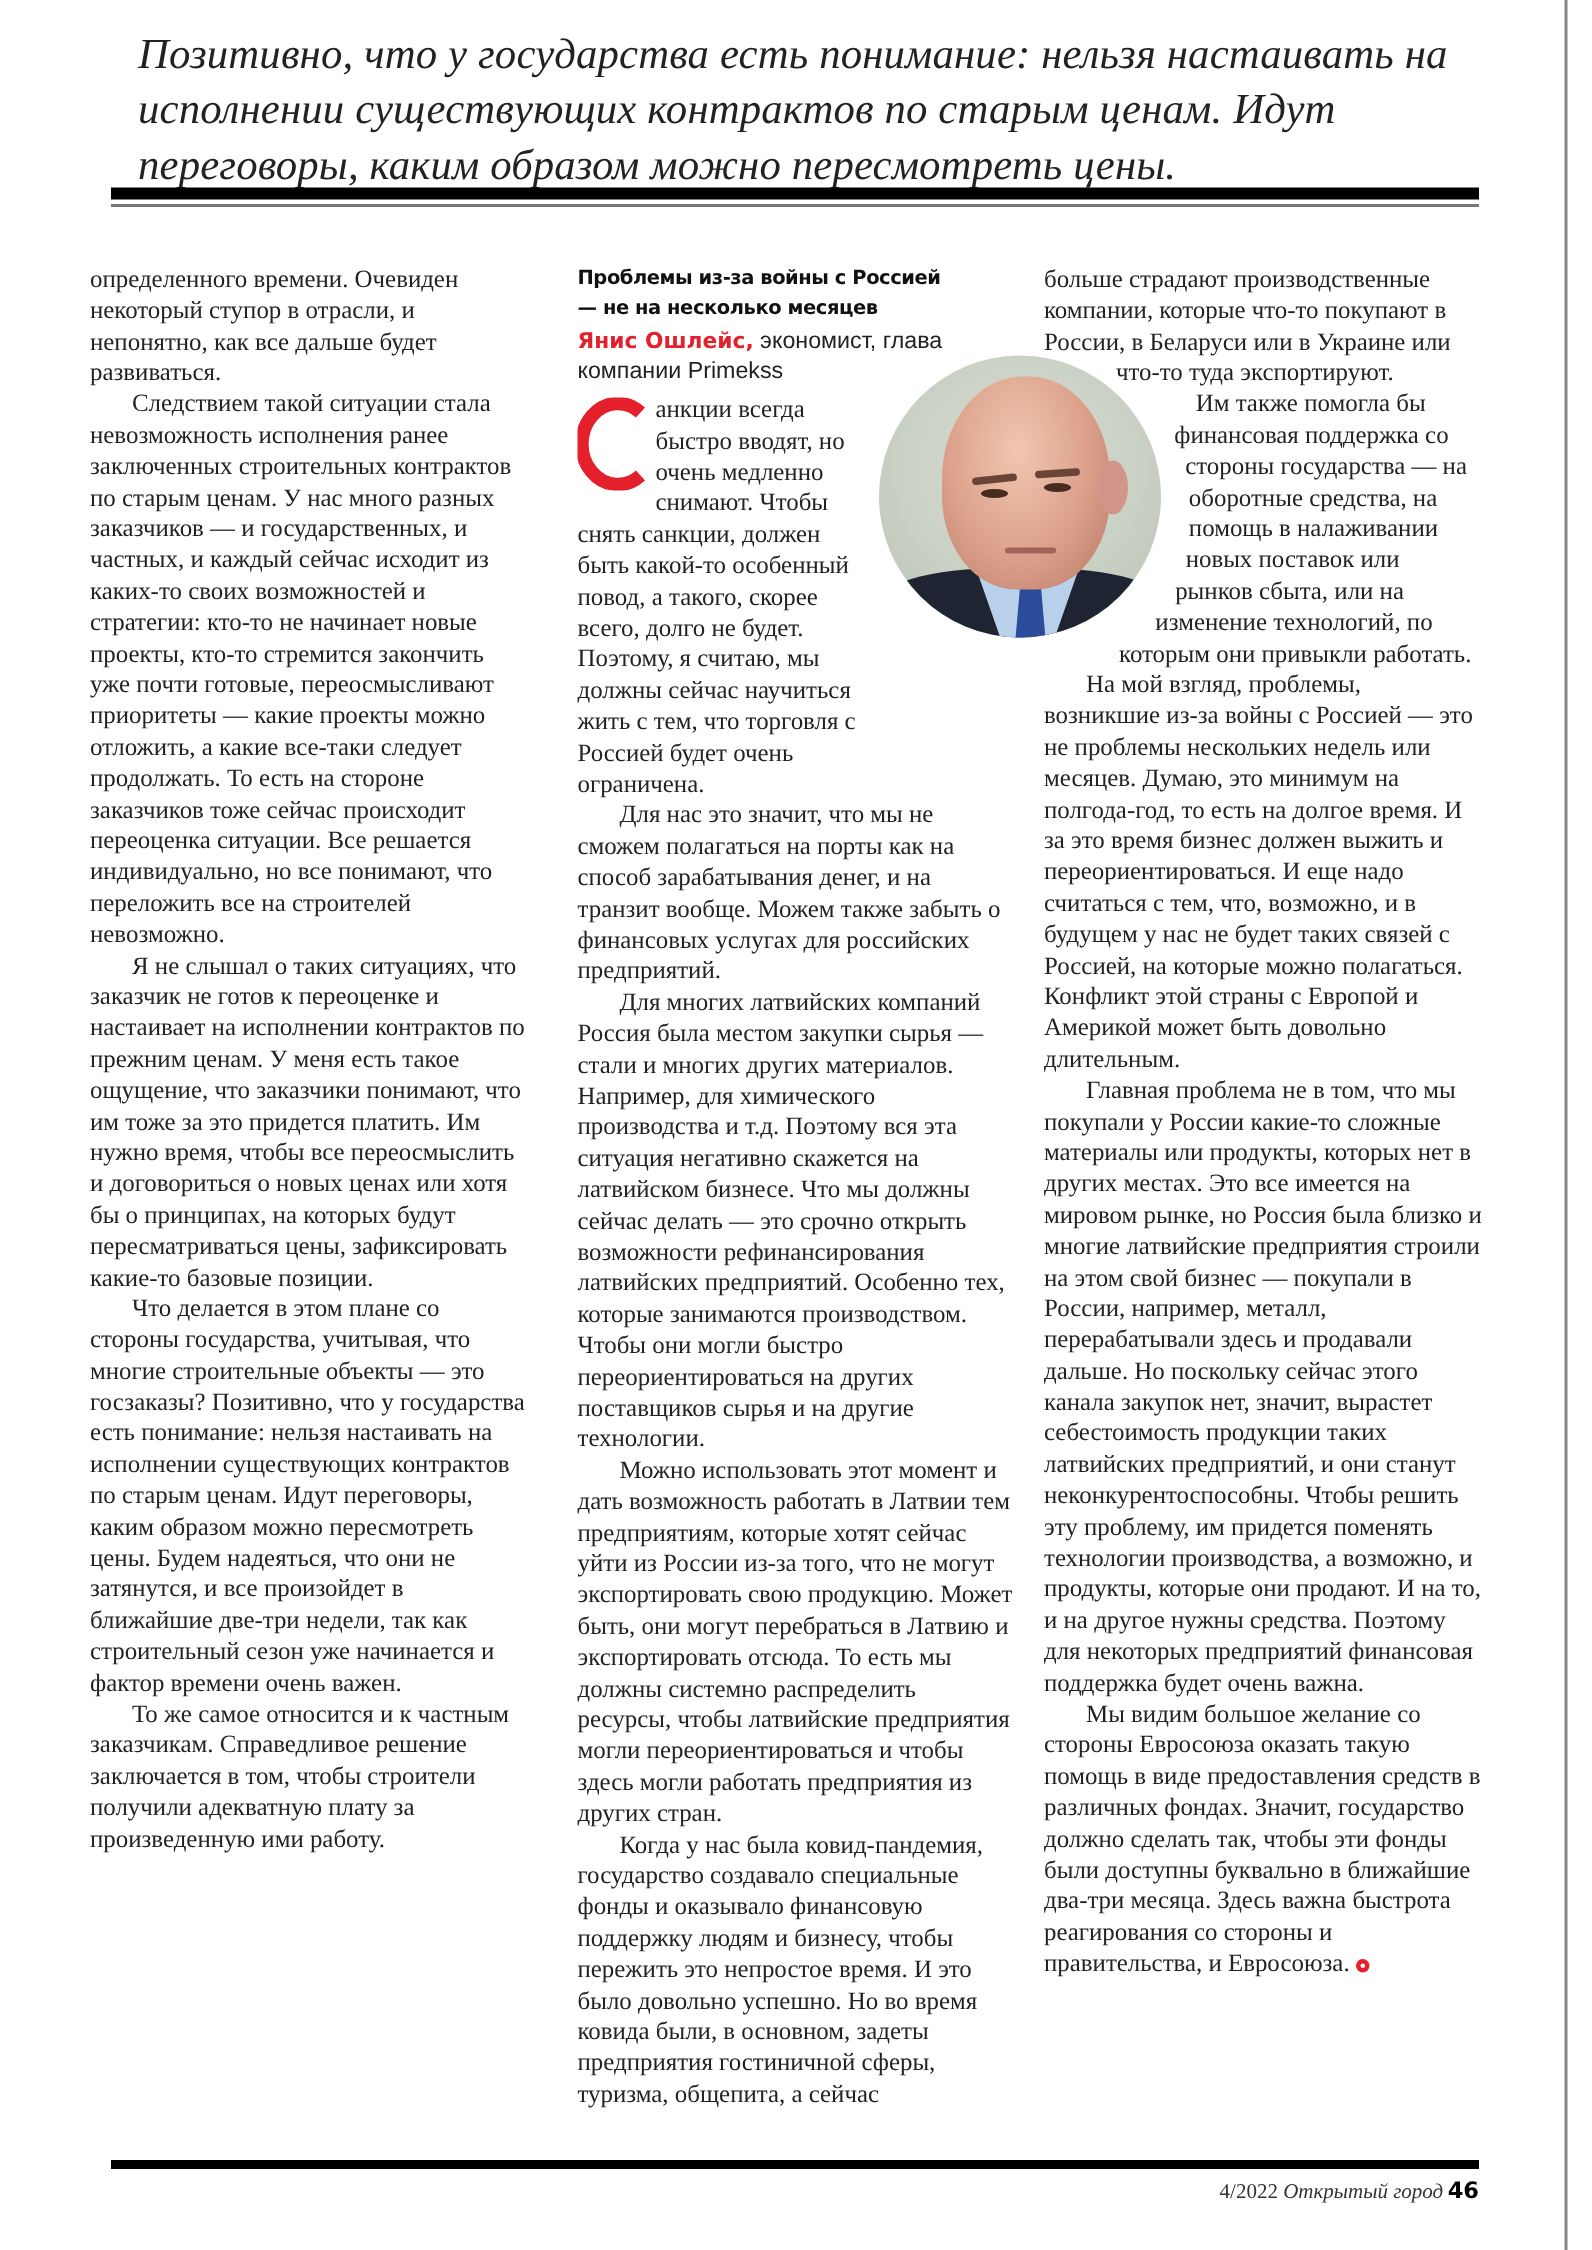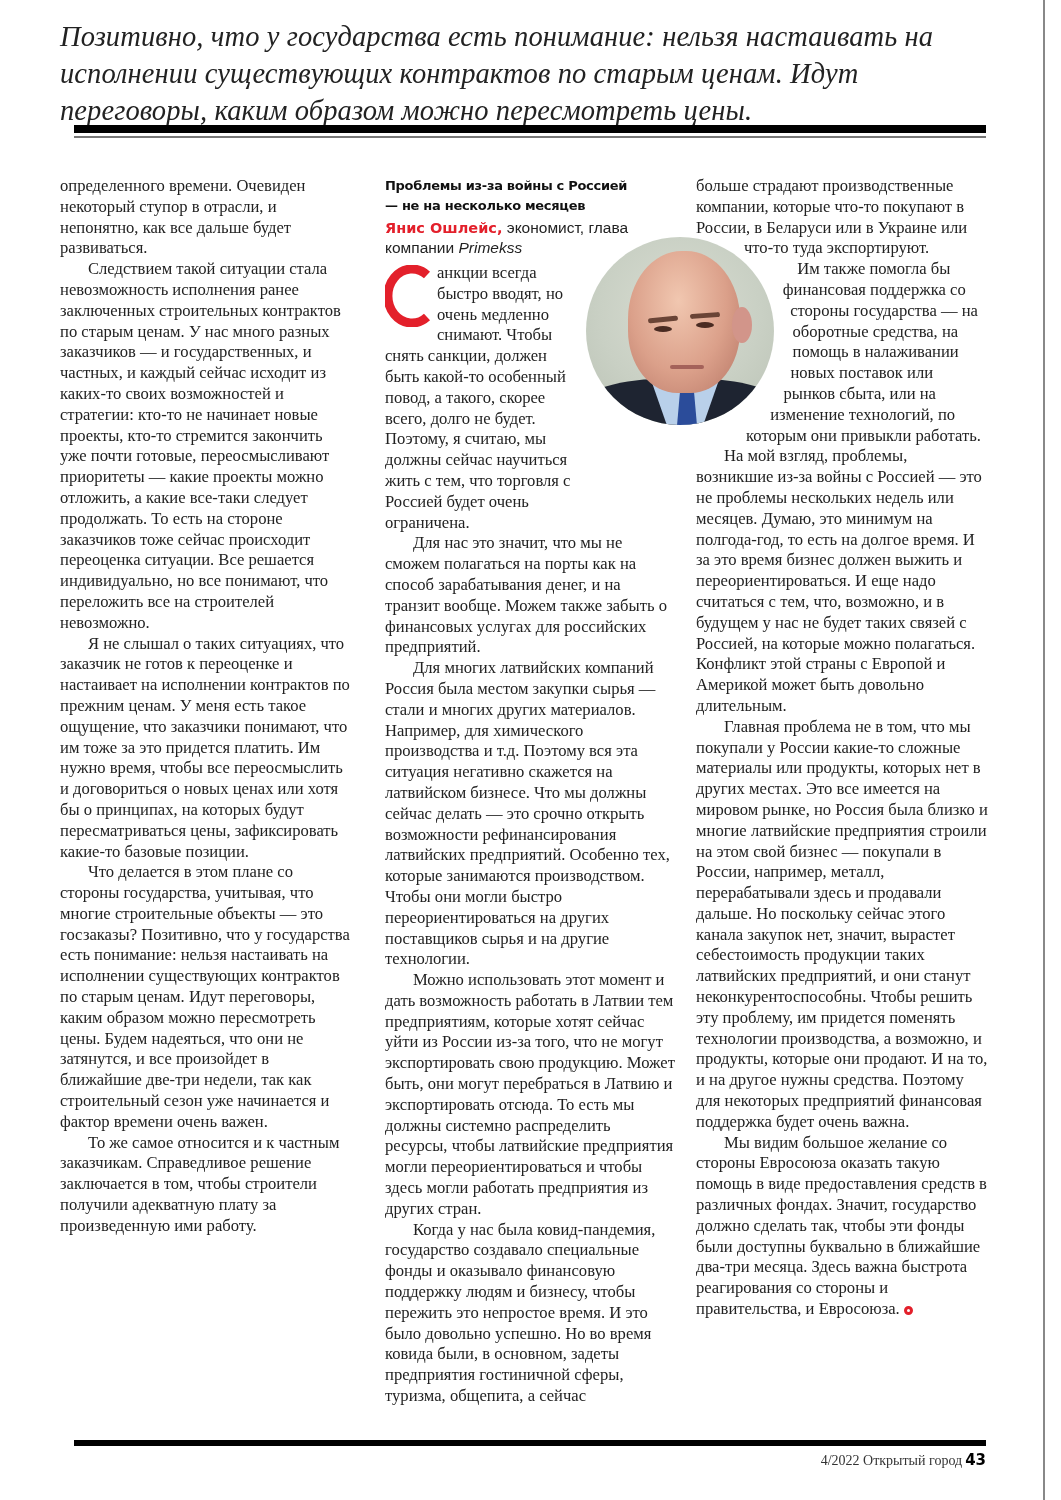--- a/index.html
+++ b/index.html
@@ -1,48 +1,48 @@
 <!DOCTYPE html>
 <html><head>
 <meta charset="utf-8">
 <style>
   html, body { margin:0; padding:0; background:#fff; }
   body { width:1061px; height:1500px; position:relative; overflow:hidden; font-family:"DejaVu Serif", serif; color:#1a1a1a; }
   .page-edge { position:absolute; left:1043px; top:0; width:2px; height:1500px; background:#888; }
-  .pullquote { position:absolute; left:60px; top:18px; width:900px; font-family:"Liberation Serif", serif; font-style:italic; font-size:28.5px; line-height:37px; color:#222; letter-spacing:0.1px; }
+  .pullquote { position:absolute; left:92px; top:18px; width:900px; font-family:"Liberation Serif", serif; font-style:italic; font-size:28.5px; line-height:37px; color:#222; letter-spacing:0.1px; }
   .rule-top { position:absolute; left:74px; top:125px; width:912px; height:8px; background:#000; }
   .rule-top2 { position:absolute; left:74px; top:136px; width:912px; height:2px; background:#777; }
   .col { position:absolute; top:176px; width:292px; font-family:"Liberation Serif", serif; font-size:16.6px; line-height:20.8px; color:#222; }
   .col p { margin:0; text-indent:0; }
   .col p.ind { text-indent:28px; }
   .col1 { left:60px; }
   .col2 { left:385px; width:290px; }
   .col3 { left:696px; width:292px; }
   .headline { font-family:"DejaVu Sans", sans-serif; font-weight:bold; font-size:13px; line-height:20px; color:#111; letter-spacing:-0.3px; margin:0 0 2px 0; width:250px; }
   .byline { font-family:"Liberation Sans", sans-serif; font-size:15.5px; line-height:19px; color:#222; margin-bottom:6px; }
   .byline .name { color:#e3202b; font-weight:bold; font-family:"DejaVu Sans", sans-serif; font-size:14.5px; }
-  .byline .company { font-style:italic; }
+  .byline .company { }
   .dropcap-wrap { position:relative; }
   .dropcap { float:left; width:46px; height:62px; margin:2px 6px 0 0; }
   .photo { position:absolute; left:586px; top:237px; width:188px; height:188px; border-radius:50%; overflow:hidden;
            background: radial-gradient(circle at 50% 40%, #d9ddd2 0%, #c9d0c4 55%, #b9c1b4 100%); }
   .photo .head { position:absolute; left:42px; top:14px; width:112px; height:142px; border-radius:48% 48% 44% 44%; background: radial-gradient(ellipse at 45% 35%, #f1c7b0 0%, #dba08a 55%, #b77766 100%); }
   .photo .ear { position:absolute; left:146px; top:70px; width:20px; height:36px; border-radius:50%; background:#d2958a; }
   .photo .brow1 { position:absolute; left:62px; top:80px; width:30px; height:5px; background:#6a4436; border-radius:3px; transform:rotate(-6deg); }
   .photo .brow2 { position:absolute; left:104px; top:76px; width:30px; height:5px; background:#6a4436; border-radius:3px; transform:rotate(-4deg); }
   .photo .eye1 { position:absolute; left:68px; top:89px; width:18px; height:6px; background:#4a2b22; border-radius:50%; }
   .photo .eye2 { position:absolute; left:110px; top:85px; width:18px; height:6px; background:#4a2b22; border-radius:50%; }
   .photo .mouth { position:absolute; left:84px; top:128px; width:34px; height:4px; background:#a4625a; border-radius:2px; }
   .photo .suit { position:absolute; left:-10px; top:142px; width:210px; height:80px; background:#1e2431; border-radius:40% 40% 0 0; }
   .photo .shirt { position:absolute; left:64px; top:140px; width:70px; height:60px; background:#b9d0ea; clip-path:polygon(0 0,100% 0,70% 100%,30% 100%); }
   .photo .tie { position:absolute; left:90px; top:150px; width:22px; height:50px; background:#2b4c9a; clip-path:polygon(20% 0,80% 0,100% 100%,0 100%); }
   .col3 .shape-spacer { float:left; width:118px; height:250px; shape-outside: circle(50% at 0 50%); margin-left:-8px; }
   .rule-bottom { position:absolute; left:74px; top:1440px; width:912px; height:6px; background:#000; }
   .footer { position:absolute; right:75px; top:1451px; font-family:"Liberation Serif", serif; font-size:14px; color:#333; }
-  .footer .mag { }
+  .footer .mag { font-style:italic; }
   .footer .pg { font-family:"DejaVu Sans", sans-serif; font-weight:bold; font-size:15px; color:#000; margin-left:3px; }
   .endmark { display:inline-block; width:9px; height:9px; border-radius:50%; border:3px solid #e3202b; box-sizing:border-box; vertical-align:middle; margin-left:4px; }
 </style>
 </head>
 <body>
 
 <div class="page-edge"></div>
 
 <div class="pullquote">Позитивно, что у государства есть понимание: нельзя настаивать на исполнении существующих контрактов по старым ценам. Идут переговоры, каким образом можно пересмотреть цены.</div>
 <div class="rule-top"></div>
@@ -93,14 +93,14 @@
     <p>больше страдают производственные компании, которые что-то покупают в России, в Беларуси или в Украине или что-то туда экспортируют.</p>
     <p class="ind">Им также помогла бы финансовая поддержка со стороны государства — на оборотные средства, на помощь в налаживании новых поставок или рынков сбыта, или на изменение технологий, по которым они привыкли работать.</p>
     <p class="ind">На мой взгляд, проблемы, возникшие из-за войны с Россией — это не проблемы нескольких недель или месяцев. Думаю, это минимум на полгода-год, то есть на долгое время. И за это время бизнес должен выжить и переориентироваться. И еще надо считаться с тем, что, возможно, и в будущем у нас не будет таких связей с Россией, на которые можно полагаться. Конфликт этой страны с Европой и Америкой может быть довольно длительным.</p>
     <p class="ind">Главная проблема не в том, что мы покупали у России какие-то сложные материалы или продукты, которых нет в других местах. Это все имеется на мировом рынке, но Россия была близко и многие латвийские предприятия строили на этом свой бизнес — покупали в России, например, металл, перерабатывали здесь и продавали дальше. Но поскольку сейчас этого канала закупок нет, значит, вырастет себестоимость продукции таких латвийских предприятий, и они станут неконкурентоспособны. Чтобы решить эту проблему, им придется поменять технологии производства, а возможно, и продукты, которые они продают. И на то, и на другое нужны средства. Поэтому для некоторых предприятий финансовая поддержка будет очень важна.</p>
     <p class="ind"><span>Мы видим большое желание со стороны Евросоюза оказать такую помощь в виде предоставления средств в различных фондах. Значит, государство должно сделать так, чтобы эти фонды были доступны буквально в ближайшие два-три месяца. Здесь важна быстрота реагирования со стороны и правительства, и Евросоюза.</span><span class="endmark"></span></p>
   </div>
 </div>
 
 <div class="rule-bottom"></div>
 <div class="footer">
-  <span>4/2022 </span><span class="mag">Открытый город</span><span class="pg">43</span>
+  <span>4/2022 </span><span class="mag">Открытый город</span><span class="pg">46</span>
 </div>
 
 </body></html>

